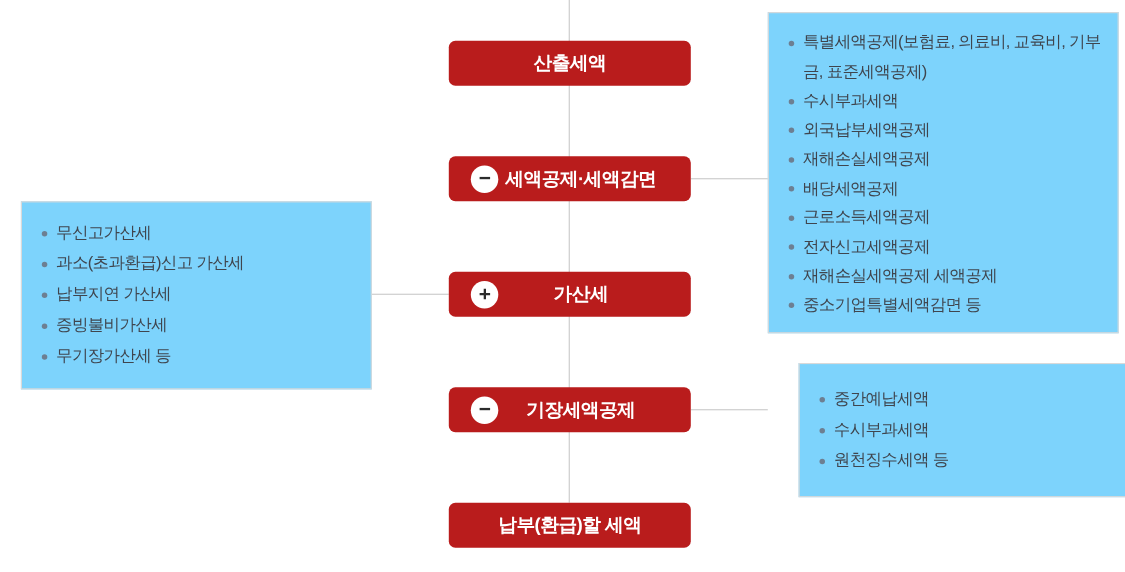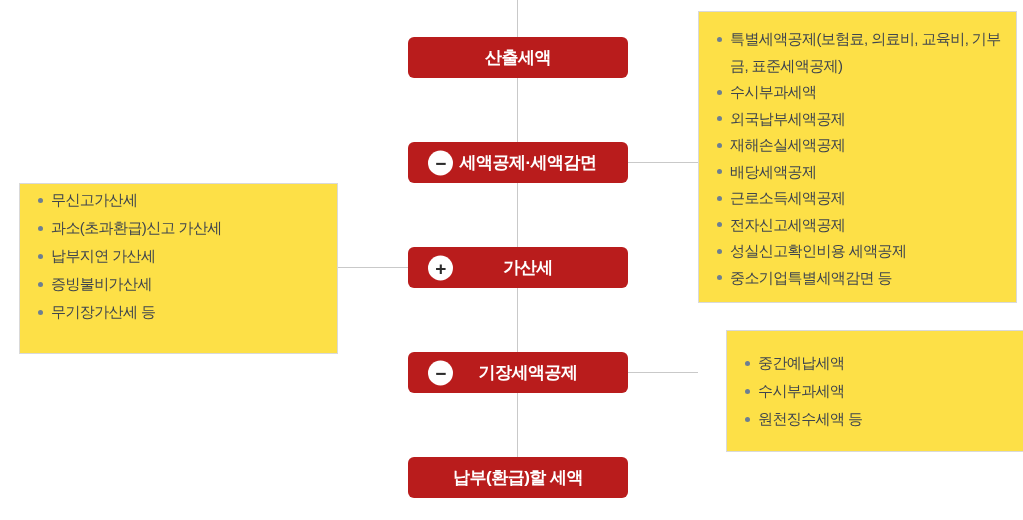--- a/index.html
+++ b/index.html
@@ -72,25 +72,25 @@
     line-height: 1;
     display: flex;
     align-items: center;
     justify-content: center;
   }
   .step.has-op .step-label { margin-left: 20px; }
 
   
   .panel {
     position: absolute;
-    background: #fde047;
+    background: #7dd3fc;
     border: 1px solid #d9d9d9;
     z-index: 1;
   }
-  .panel.penalty { left: 19px;  top: 183px; width: 319px; height: 171px; padding: 2px 8px 0 0; }
+  .panel.penalty { left: 19px;  top: 183px; width: 319px; height: 171px; padding: 14px 8px 0 0; }
   .panel.credits { left: 698px; top: 11px;  width: 319px; height: 292px; padding: 14px 8px 0 0; }
   .panel.prepaid { left: 726px; top: 330px; width: 319px; height: 122px; padding: 18px 8px 0 0; }
 
   .panel ul { list-style: none; }
   .panel li {
     position: relative;
     padding-left: 31px;
     font-size: 15px;
     letter-spacing: -0.6px;
     color: #3f454e;
@@ -154,21 +154,21 @@
 
   <div class="panel credits">
     <ul>
       <li>특별세액공제(보험료, 의료비, 교육비, 기부금, 표준세액공제)</li>
       <li>수시부과세액</li>
       <li>외국납부세액공제</li>
       <li>재해손실세액공제</li>
       <li>배당세액공제</li>
       <li>근로소득세액공제</li>
       <li>전자신고세액공제</li>
-      <li>성실신고확인비용 세액공제</li>
+      <li>재해손실세액공제 세액공제</li>
       <li>중소기업특별세액감면 등</li>
     </ul>
   </div>
 
   <div class="panel prepaid">
     <ul>
       <li>중간예납세액</li>
       <li>수시부과세액</li>
       <li>원천징수세액 등</li>
     </ul>

